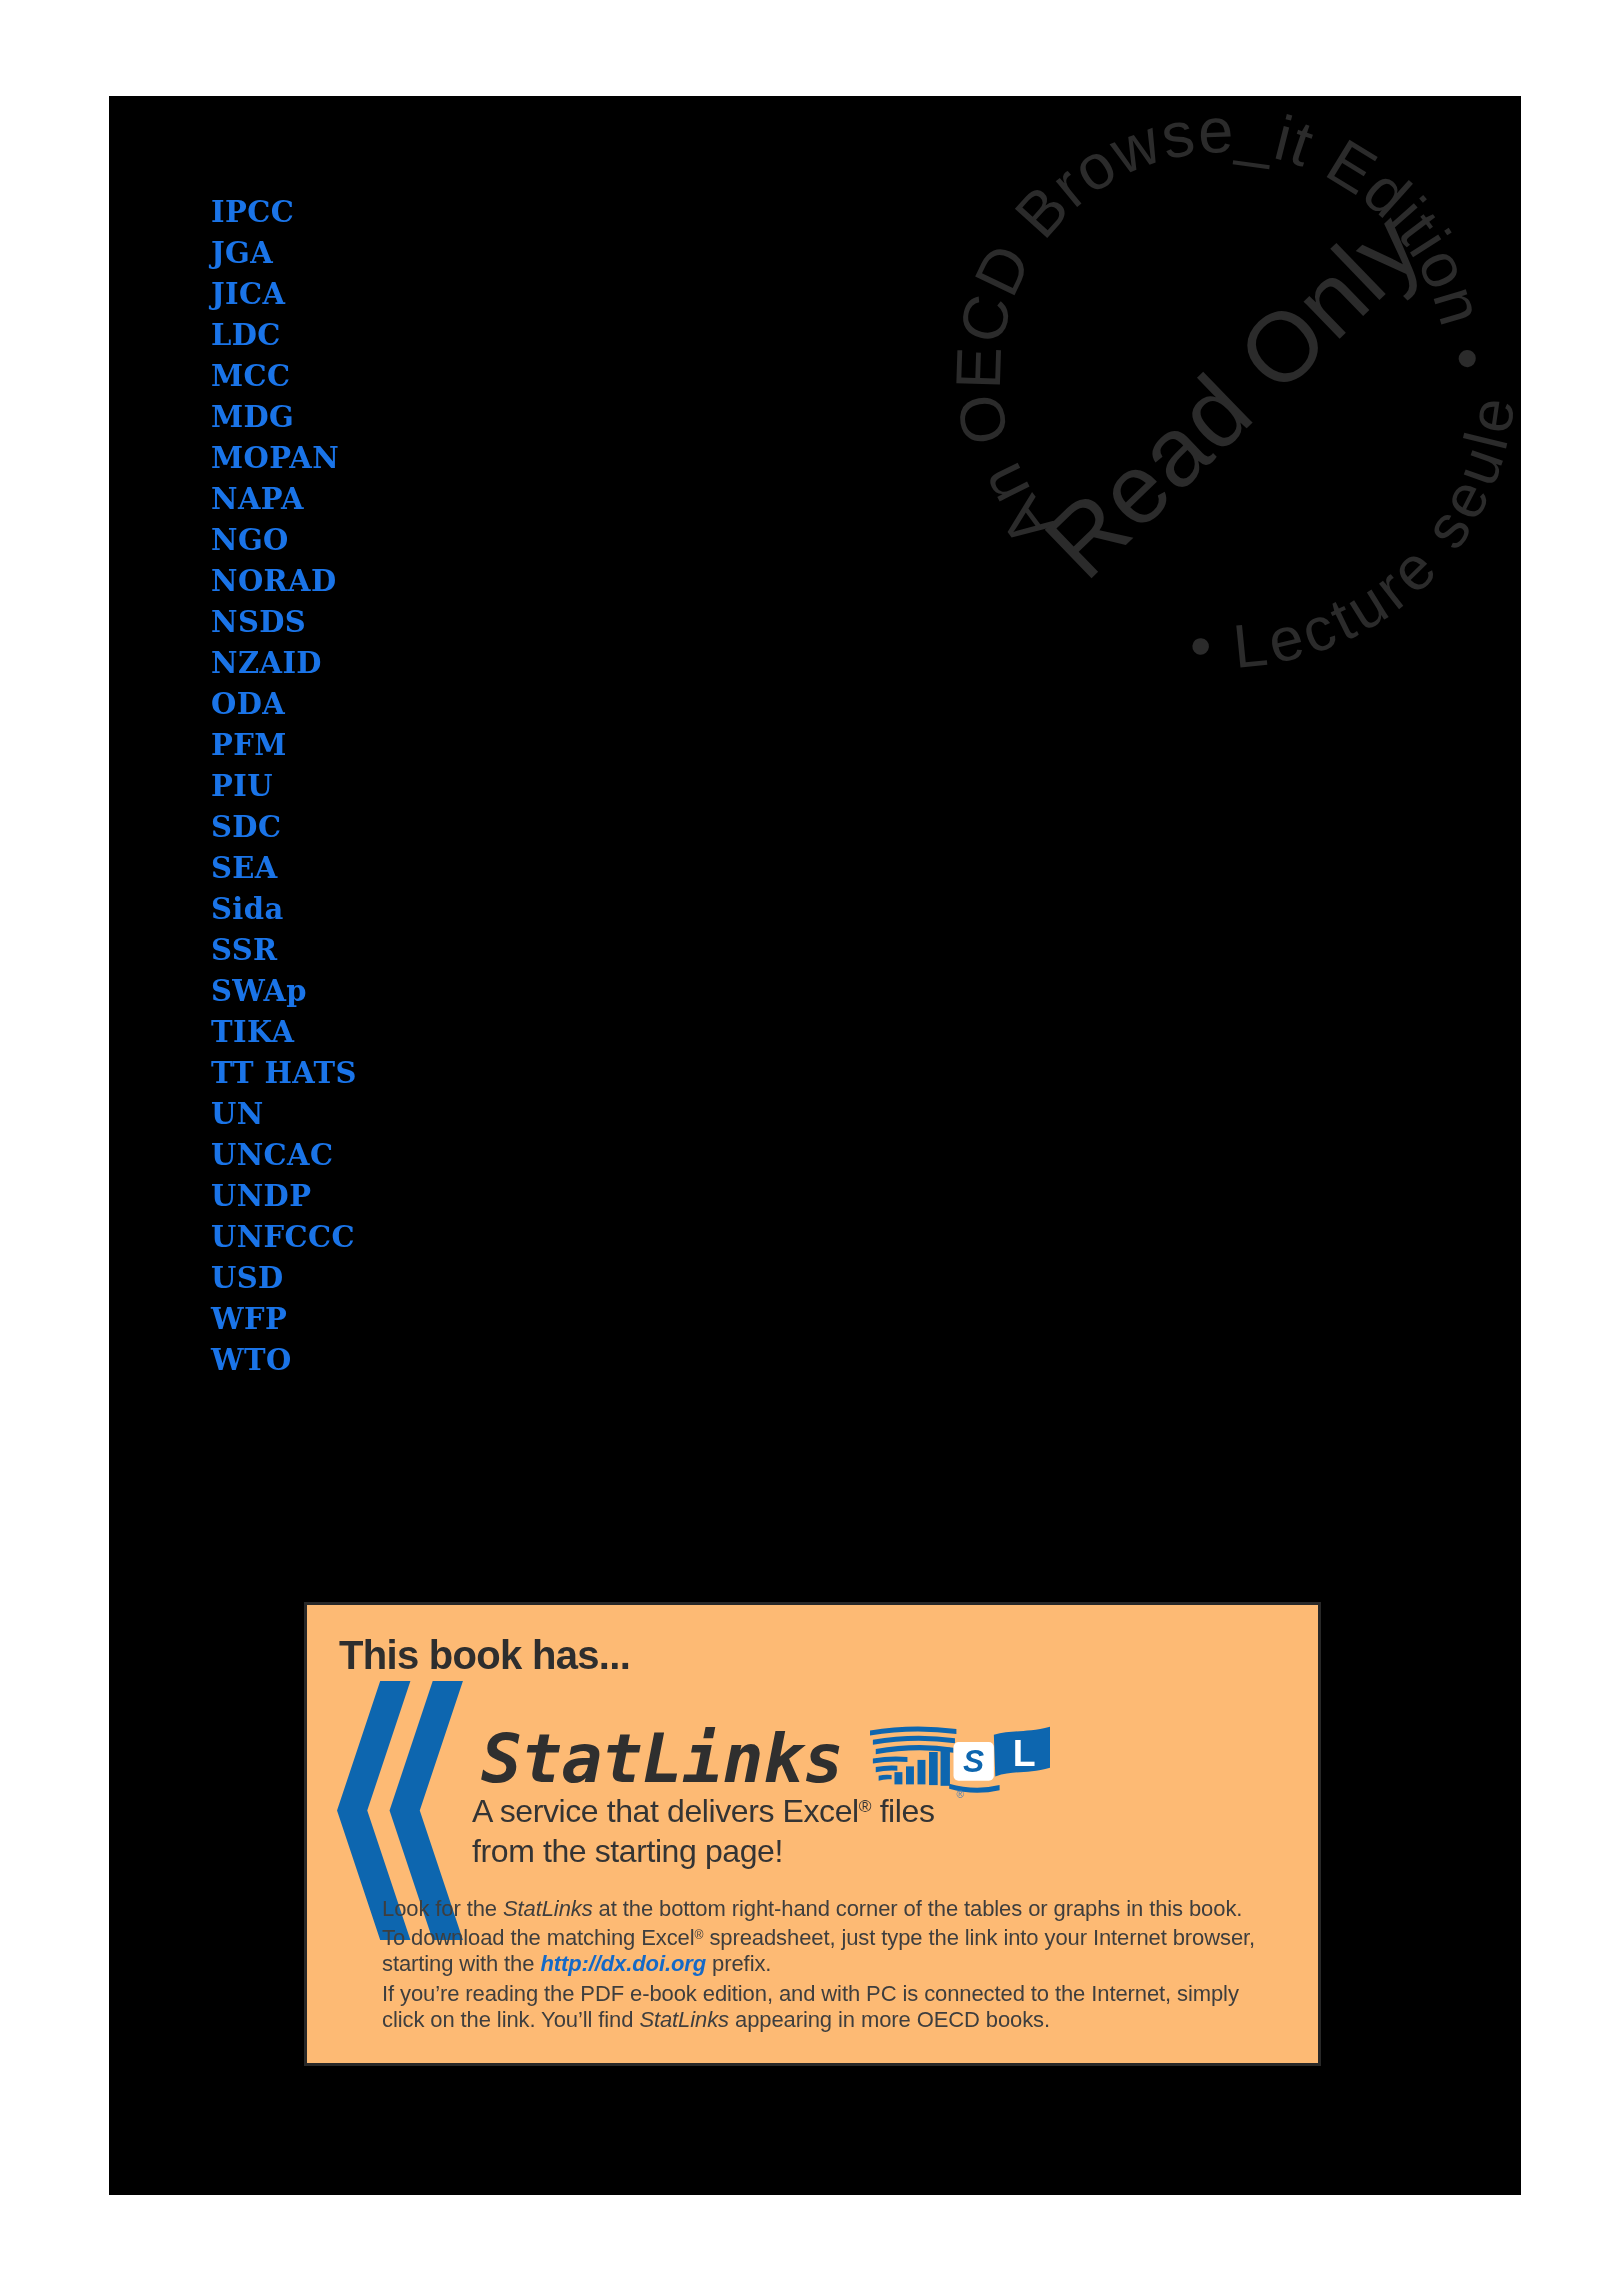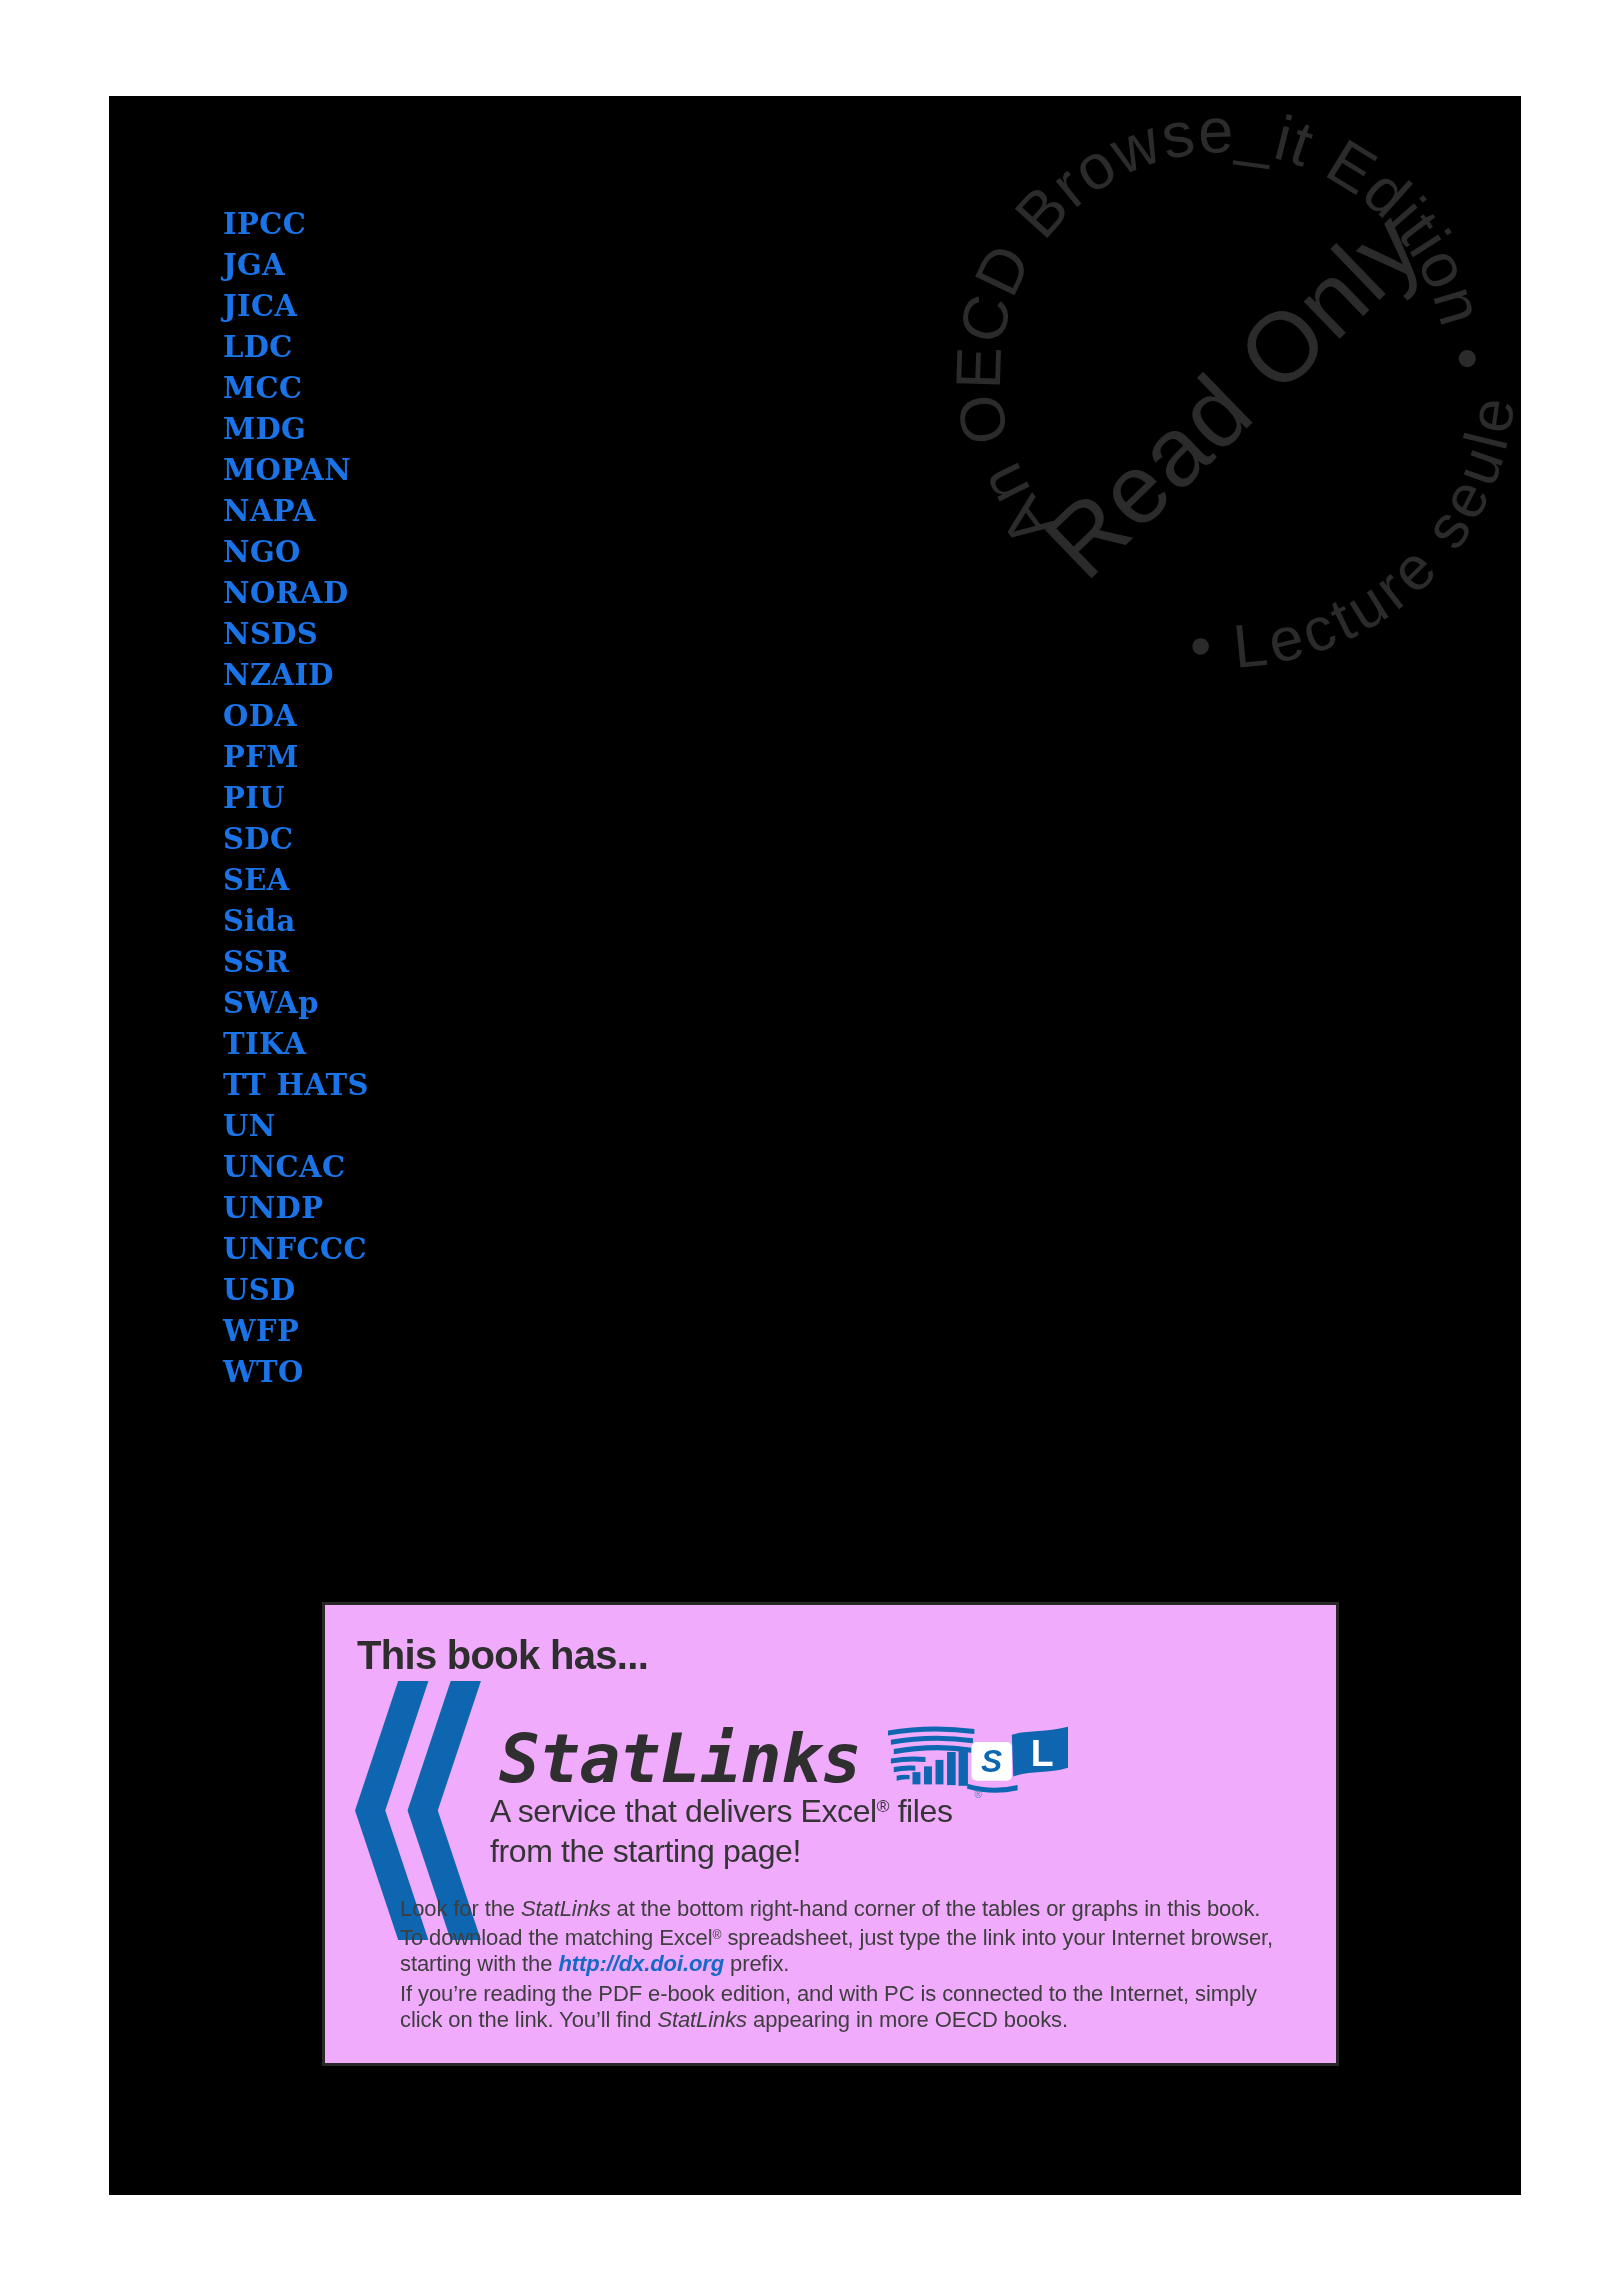--- a/index.html
+++ b/index.html
@@ -5,32 +5,32 @@
   html,body{margin:0;padding:0;background:#ffffff;}
   .page{
     position:relative;width:1617px;height:2295px;background:#ffffff;overflow:hidden;
     font-family:"Liberation Sans", sans-serif;
   }
   .panel{
     position:absolute;left:109px;top:96px;width:1412px;height:2099px;background:#000000;
   }
   
   .acronyms{
-    position:absolute;left:102px;top:102px;margin:12px;padding:0;list-style:none;
+    position:absolute;left:102px;top:102px;margin:0;padding:0;list-style:none;
   }
   .acronyms li{
     height:41px;line-height:1;font-family:"DejaVu Serif", serif;font-weight:bold;
     font-size:29px;color:#1a74e8;letter-spacing:0.4px;white-space:nowrap;
   }
   
   .watermark{position:absolute;left:0;top:0;}
   
   .colophon{
-    position:absolute;left:213px;top:1506px;width:1017px;height:464px;
-    border:3.6px solid #282828;box-sizing:border-box;background:#f0abfc;
+    position:absolute;left:195px;top:1506px;width:1017px;height:464px;
+    border:3.6px solid #282828;box-sizing:border-box;background:#fdba74;
   }
   .colophon-title{
     position:absolute;left:32px;top:28px;font-size:40px;font-weight:bold;color:#2e2e2e;
     letter-spacing:-0.7px;white-space:nowrap;
   }
   .chevrons{position:absolute;left:30px;top:76px;}
   .wordmark{
     position:absolute;left:174px;top:120px;font-family:"DejaVu Sans Mono", monospace;
     font-style:italic;font-weight:bold;font-size:68px;letter-spacing:-0.7px;color:#2f2f2f;
     line-height:1;white-space:nowrap;

